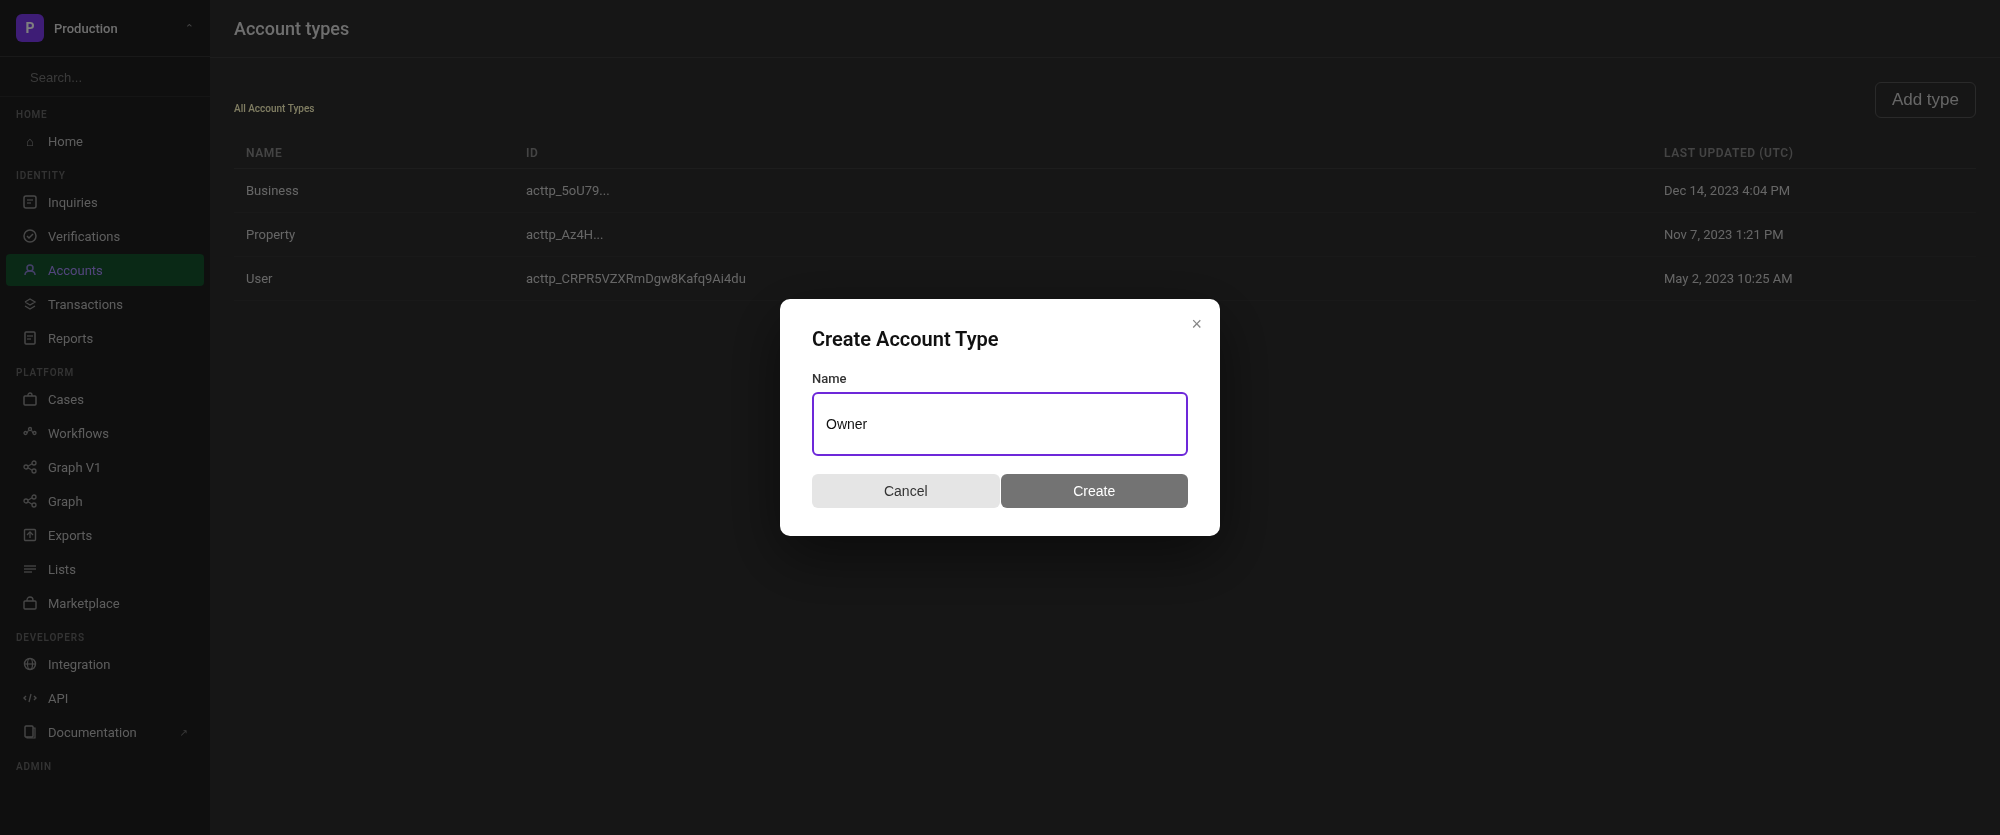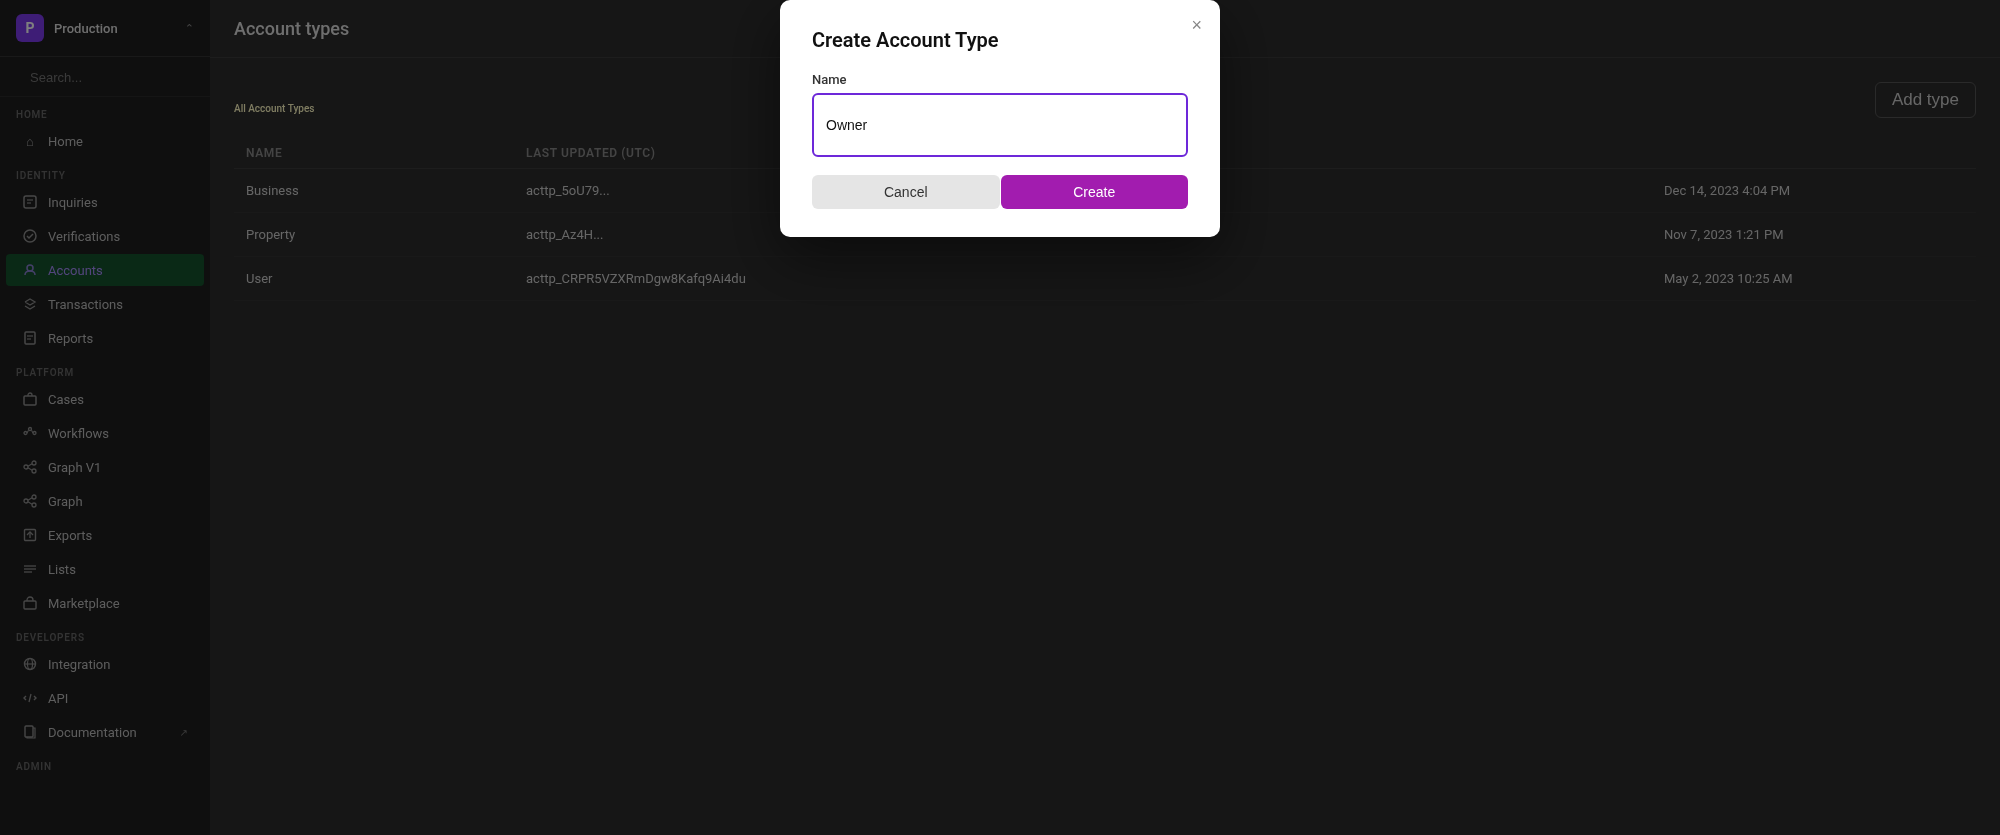--- a/index.html
+++ b/index.html
@@ -183,21 +183,21 @@
       color: #ccc;
       font-size: 13px;
     }
 
     
     .modal-overlay {
       position: fixed;
       top: 0; left: 0; right: 0; bottom: 0;
       background: rgba(0,0,0,0.5);
       display: flex;
-      align-items: flex-start;
+      align-items: center;
       justify-content: center;
       z-index: 100;
     }
 
     .modal {
       background: white;
       border-radius: 10px;
       padding: 28px 32px;
       width: 440px;
       position: relative;
@@ -254,21 +254,21 @@
       border-radius: 6px;
       font-size: 14px;
       color: #333;
       cursor: pointer;
       font-weight: 500;
     }
 
     .create-btn {
       flex: 1;
       padding: 9px;
-      background: #a21caf;
+      background: #737373;
       border: none;
       border-radius: 6px;
       font-size: 14px;
       color: white;
       cursor: pointer;
       font-weight: 500;
     }
   </style>
 </head>
 <body>
@@ -459,20 +459,21 @@
 
   <div class="content-area">
     <div class="content-toolbar">
       <span class="content-title">All Account Types</span>
       <button class="add-type-btn">Add type</button>
     </div>
 
     <div class="table-container">
       <div class="table-header">
         <span>Name</span>
+        <span>ID</span>
         <span>Last Updated (UTC)</span>
       </div>
       <div class="table-row">
         <span>Business</span>
         <span>acttp_5oU79...</span>
         <span>Dec 14, 2023 4:04 PM</span>
       </div>
       <div class="table-row">
         <span>Property</span>
         <span>acttp_Az4H...</span>

